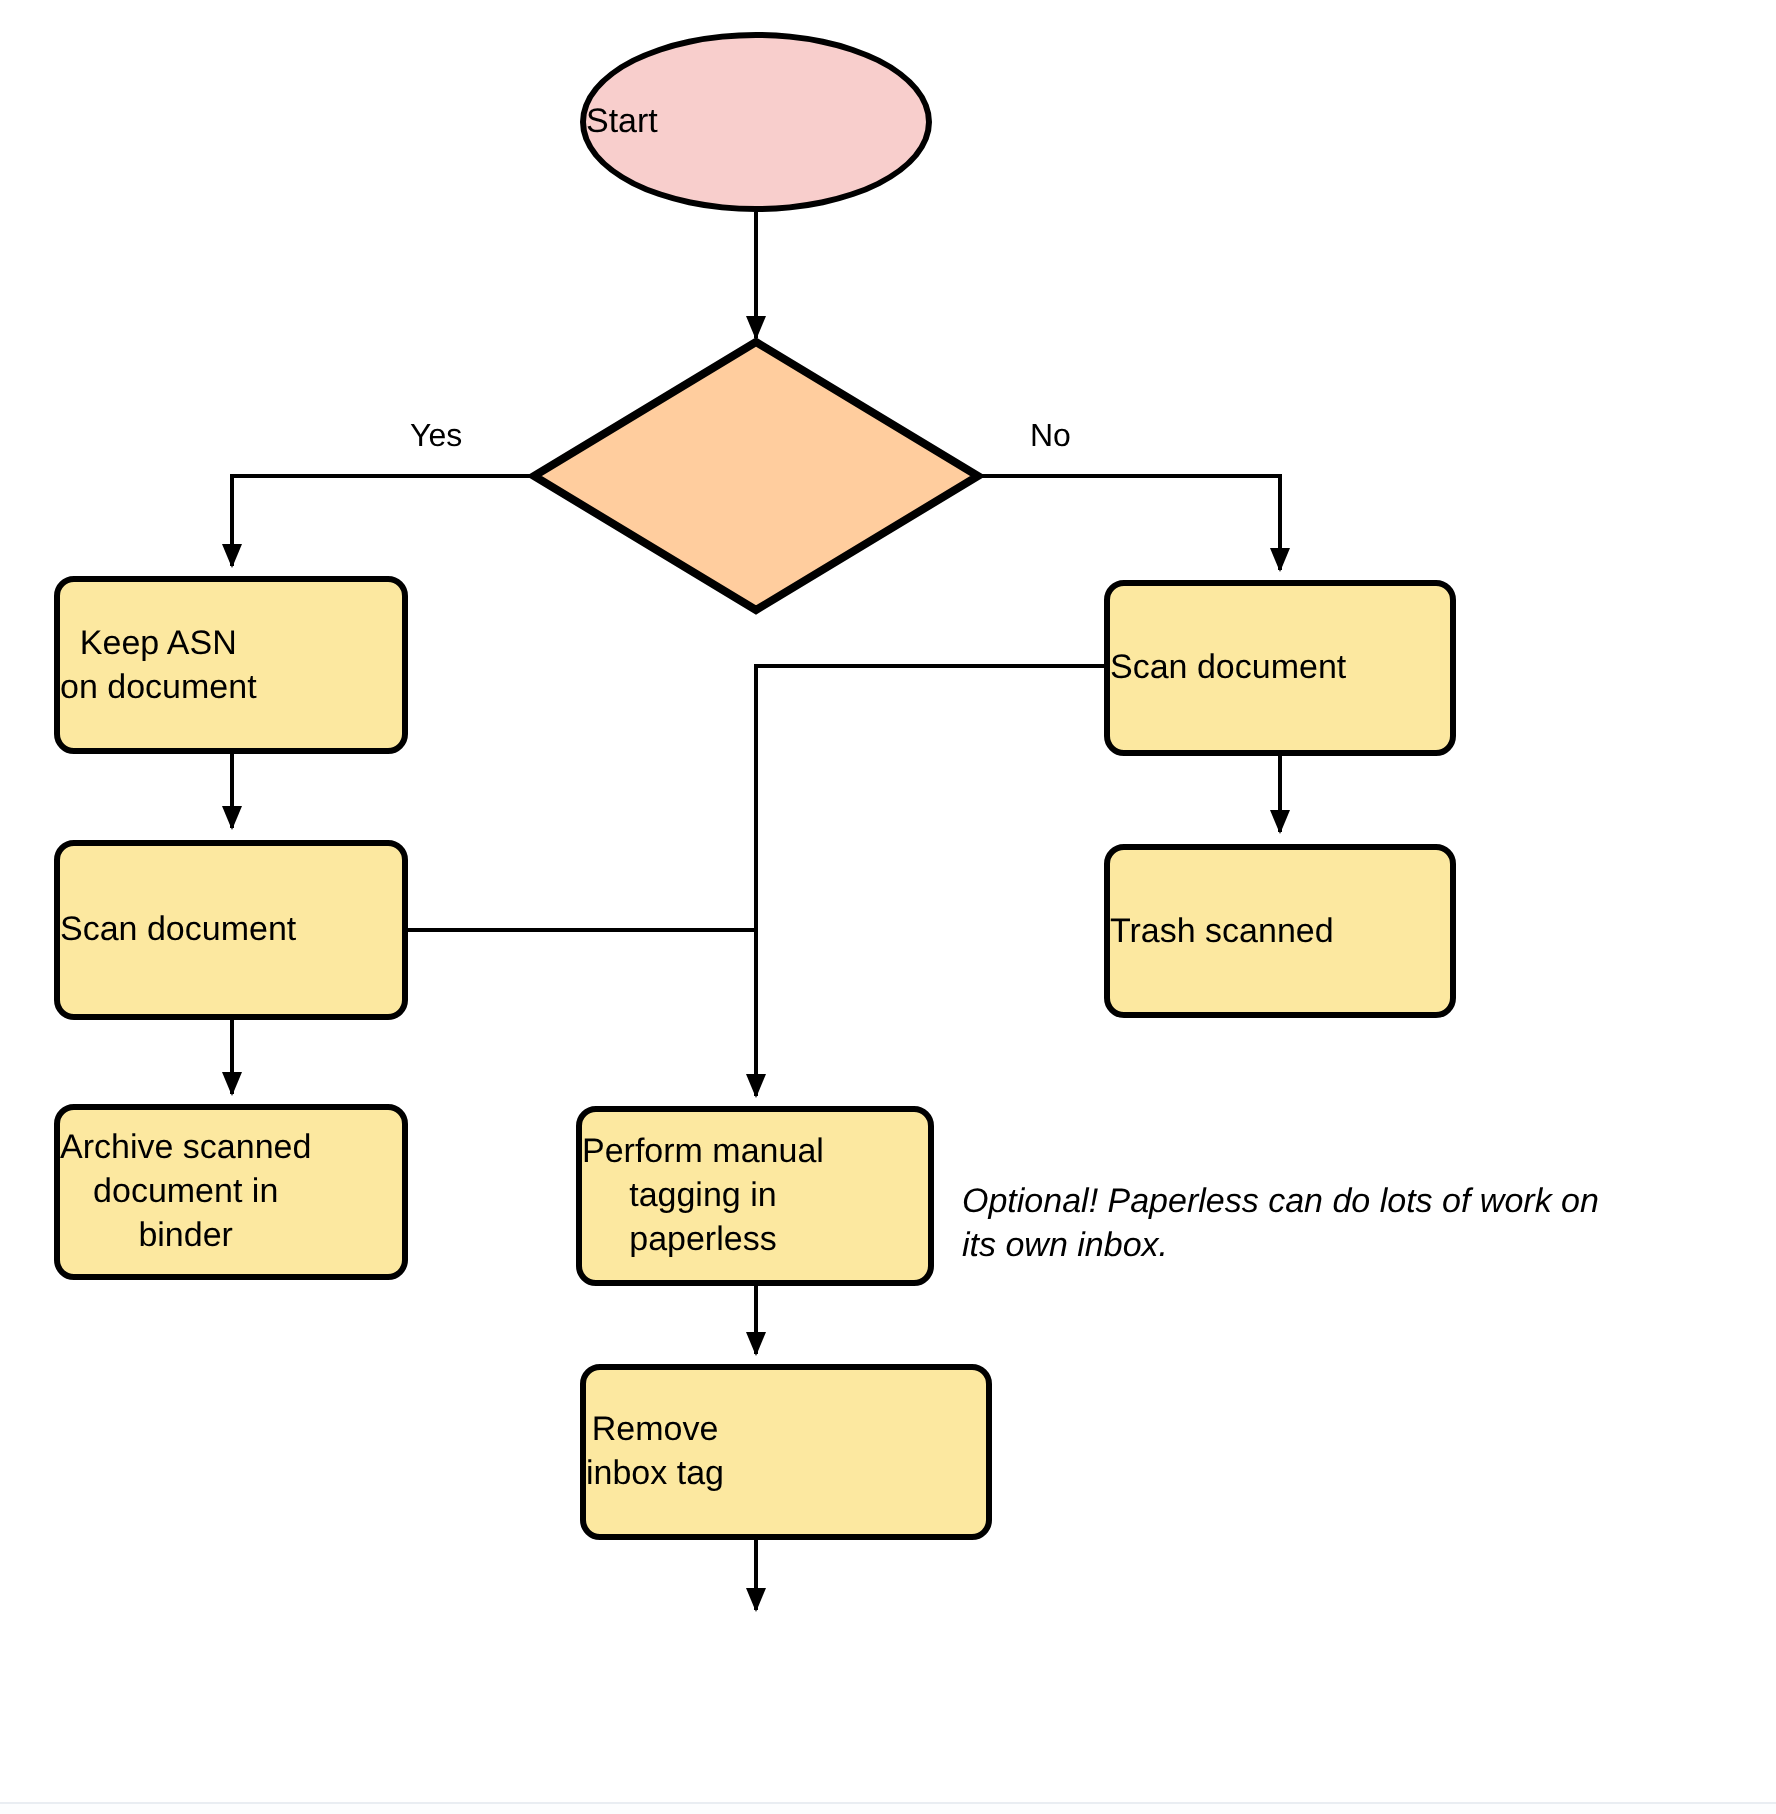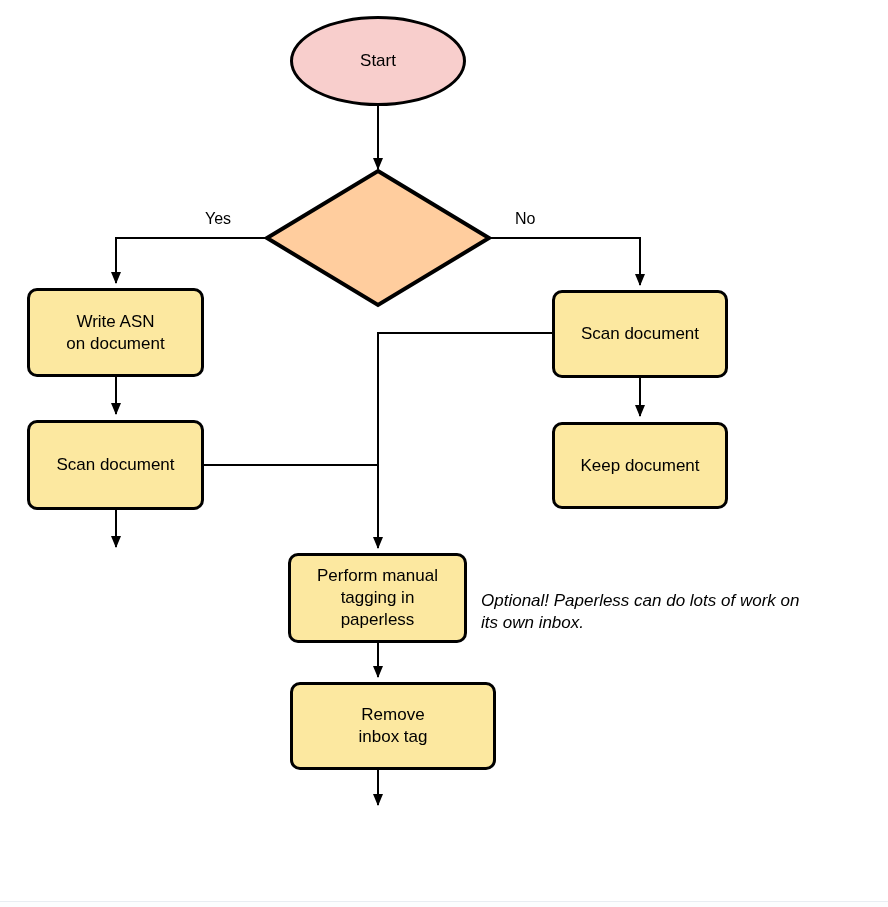--- a/index.html
+++ b/index.html
@@ -27,21 +27,20 @@
   .diamond-shape {
     fill: var(--decision-fill, #ffcd9e);
     stroke: var(--stroke, #000);
     stroke-width: 4;
     stroke-linejoin: miter;
   }
   .node {
     position: absolute;
     display: flex;
     align-items: center;
-    justify-content: center;
     text-align: center;
     box-sizing: border-box;
     z-index: 2;
     font-size: 17px;
     line-height: 1.28;
   }
   .node .label { white-space: pre-line; }
   .terminal {
     background: var(--terminal-fill, #f8cecc);
     border: 3px solid var(--stroke, #000);
@@ -116,35 +115,40 @@
   <div class="node terminal" style="left:290px;top:16px;width:176px;height:90px">
     <span class="label">Start</span>
   </div>
 
 
   <div class="edge-label" style="left:205px;top:210px;width:46px">Yes</div>
 
   <div class="edge-label" style="left:515px;top:210px;width:44px">No</div>
 
   <div class="node process" style="left:27px;top:288px;width:177px;height:89px">
-    <span class="label">Write ASN
+    <span class="label">Keep ASN
 on document</span>
   </div>
 
   <div class="node process" style="left:27px;top:420px;width:177px;height:90px">
     <span class="label">Scan document</span>
   </div>
 
+  <div class="node process" style="left:27px;top:552px;width:177px;height:88px">
+    <span class="label">Archive scanned
+document in
+binder</span>
+  </div>
 
   <div class="node process" style="left:552px;top:290px;width:176px;height:88px">
     <span class="label">Scan document</span>
   </div>
 
   <div class="node process" style="left:552px;top:422px;width:176px;height:87px">
-    <span class="label">Keep document</span>
+    <span class="label">Trash scanned</span>
   </div>
 
   <div class="node process" style="left:288px;top:553px;width:179px;height:90px">
     <span class="label">Perform manual
 tagging in
 paperless</span>
   </div>
 
   <div class="note" style="left:481px;top:590px;width:400px">Optional! Paperless can do lots of work on
 its own inbox.</div>

